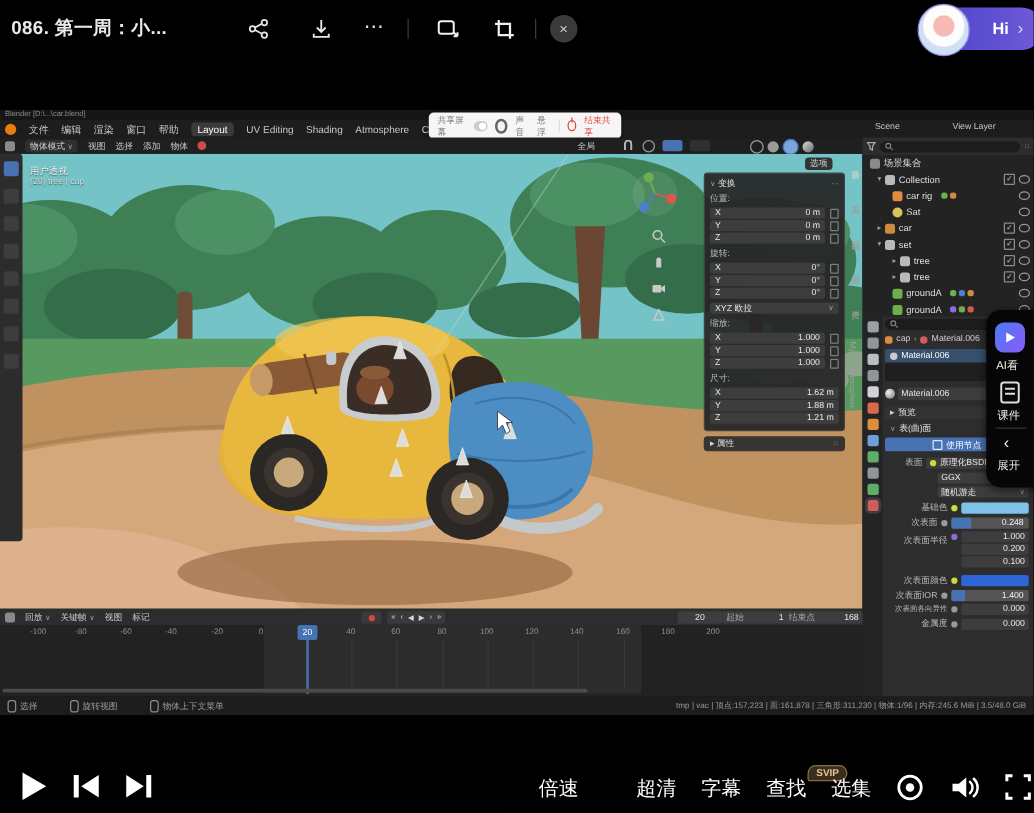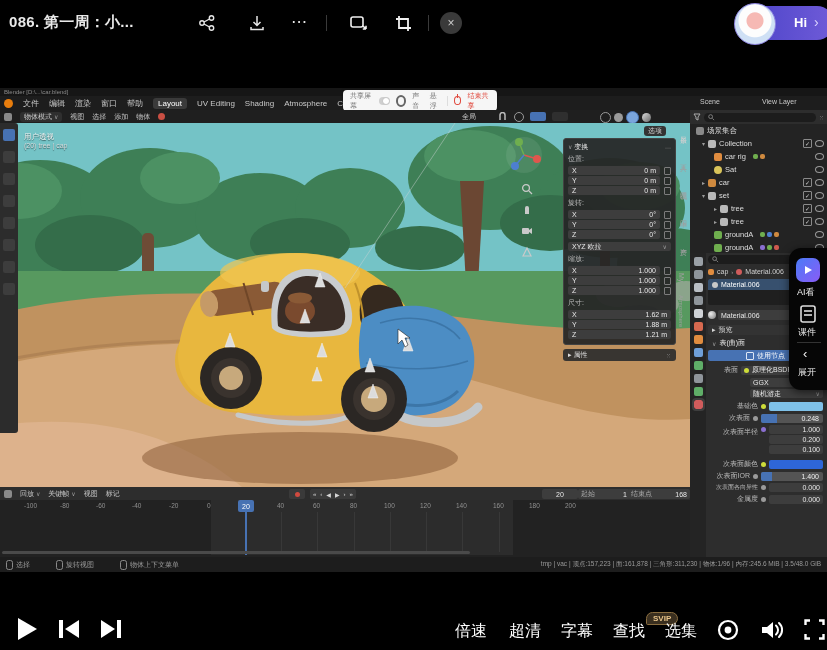--- a/index.html
+++ b/index.html
@@ -747,21 +747,21 @@
       </svg>
     <svg class="a" style="left:58px;top:12px;" width="22" height="20" viewBox="0 0 22 20">
         <rect x="1" y="1" width="4" height="18" fill="#fff"></rect>
         <path d="M21 1L7 10l14 9Z" fill="#fff"></path>
       </svg>
     <svg class="a" style="left:100px;top:12px;" width="22" height="20" viewBox="0 0 22 20">
         <path d="M1 1l14 9-14 9Z" fill="#fff"></path>
         <rect x="17" y="1" width="4" height="18" fill="#fff"></rect>
       </svg>
 
-    <span class="a ctl-txt" style="left:455px;top:14px;">倍速</span>
+    <span class="a ctl-txt" style="left:431px;top:14px;">倍速</span>
     <span class="a ctl-txt" style="left:509px;top:14px;font-family:Liberation Mono, monospace;">超清</span>
     <span class="a ctl-txt" style="left:561px;top:14px;">字幕</span>
     <span class="a ctl-txt" style="left:613px;top:14px;">查找</span>
     <span class="a" style="left:646px;top:5px;padding:1px 6px;border-radius:8px 8px 8px 2px;background:#3a2f1f;border:1px solid #8a6d3f;color:#e8c48a;font-size:8px;font-weight:700;">SVIP</span>
     <span class="a ctl-txt" style="left:665px;top:14px;">选集</span>
 
     <svg class="a" style="left:717px;top:12px;" width="22" height="22" viewBox="0 0 22 22">
         <circle cx="11" cy="11" r="9" fill="none" stroke="#fff" stroke-width="2.2"></circle>
         <circle cx="11" cy="11" r="3.4" fill="#fff"></circle>
       </svg>

